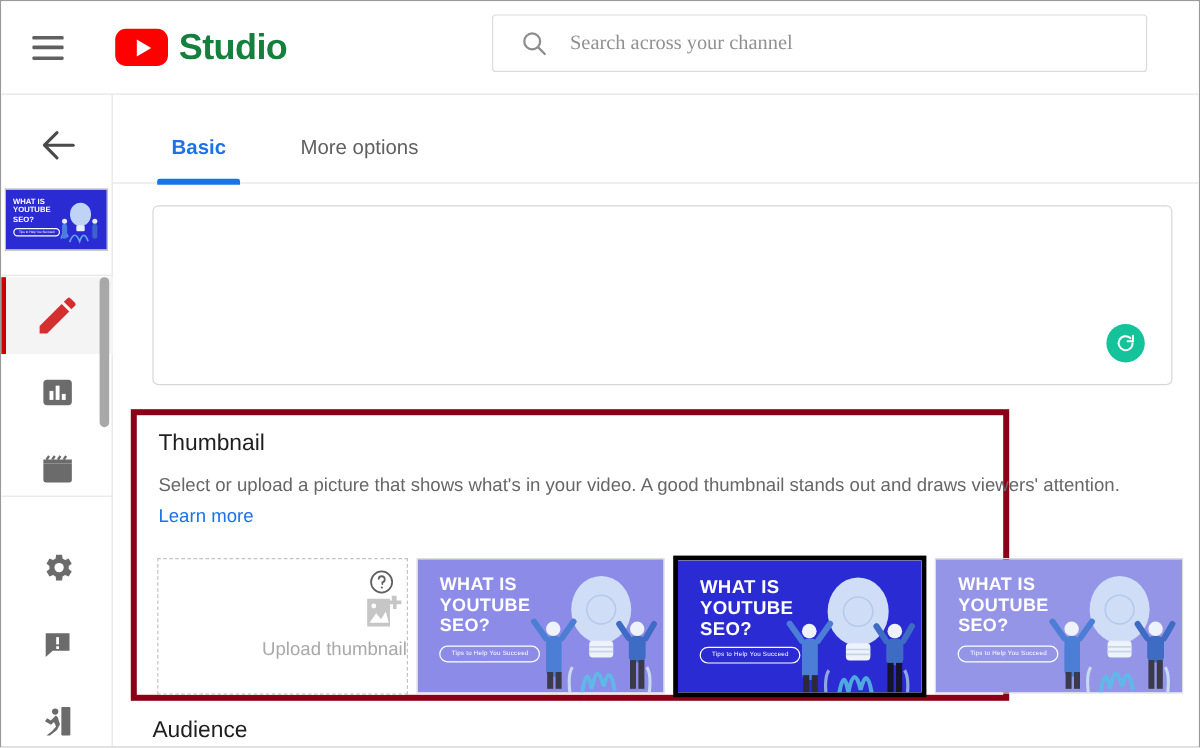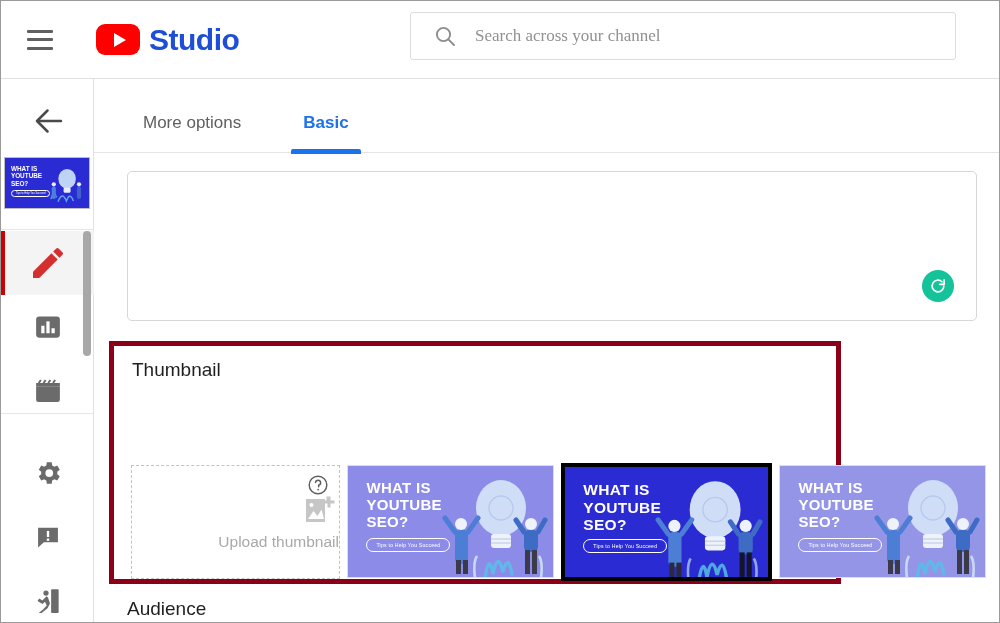--- a/index.html
+++ b/index.html
@@ -41,21 +41,21 @@
     display: flex; align-items: center; justify-content: center;
   }
   .yt-logo .tri {
     width: 0; height: 0;
     border-left: 12px solid #fff;
     border-top: 7px solid transparent;
     border-bottom: 7px solid transparent;
     margin-left: 3px;
   }
   .brand-text {
-    font-size: 30px; font-weight: bold; color: #1d4ed8;
+    font-size: 30px; font-weight: bold; color: #15803d;
     margin-left: 9px; letter-spacing: -0.5px;
     font-family: "Liberation Sans", sans-serif;
   }
 
   .searchbox {
     position: absolute; left: 409px; top: 11px;
     width: 546px; height: 48px;
     border: 1px solid #dcdcdc; border-radius: 3px;
     background: #fff;
     display: flex; align-items: center;
@@ -343,41 +343,45 @@
         </svg>
       </span>
     </div>
 
     <div class="rail-scroll"></div>
   </div>
 
   <div class="main">
 
     <div class="tabs">
+      <div class="tab active">Basic</div>
       <div class="tab">More options</div>
-      <div class="tab active">Basic</div>
     </div>
 
     <div class="desc-box">
       <div class="grammarly">
         <svg width="20" height="20" viewBox="0 0 24 24" fill="none" stroke="#ffffff" stroke-width="2" stroke-linecap="round">
           <path d="M19 12a7 7 0 1 1-2.2-5.1"></path>
           <polyline points="19.4,4.6 19.4,10 14,10" stroke-linejoin="round"></polyline>
         </svg>
       </div>
     </div>
 
     <svg class="green-arrow" viewBox="0 0 56 70">
       <path d="M38 4 L18 62" stroke="#179C2E" stroke-width="3.6" fill="none" stroke-linecap="round"></path>
       <path d="M4 26 L18 62" stroke="#179C2E" stroke-width="3.6" fill="none" stroke-linecap="round"></path>
       <path d="M18 62 L41 51" stroke="#179C2E" stroke-width="3.6" fill="none" stroke-linecap="round"></path>
     </svg>
 
     <div class="highlight-box">
       <div class="section-title">Thumbnail</div>
+      <div class="section-desc">
+        <span>Select or upload a picture that shows what's in your video. A good thumbnail stands out and draws viewers' attention.</span>
+        <a>Learn more</a>
+      </div>
 
       <div class="thumb-row">
 
         <div class="upload-tile">
           <span class="help-icon">
             <svg width="22" height="22" viewBox="0 0 24 24" fill="none" stroke="#5f5f5f" stroke-width="1.6">
               <circle cx="12" cy="12" r="9.6"></circle>
               <path d="M9.3 9.2a2.8 2.8 0 1 1 3.4 3.1v1.6" stroke-linecap="round"></path>
               <circle cx="12.2" cy="17" r="1" fill="#5f5f5f" stroke="none"></circle>
             </svg>

